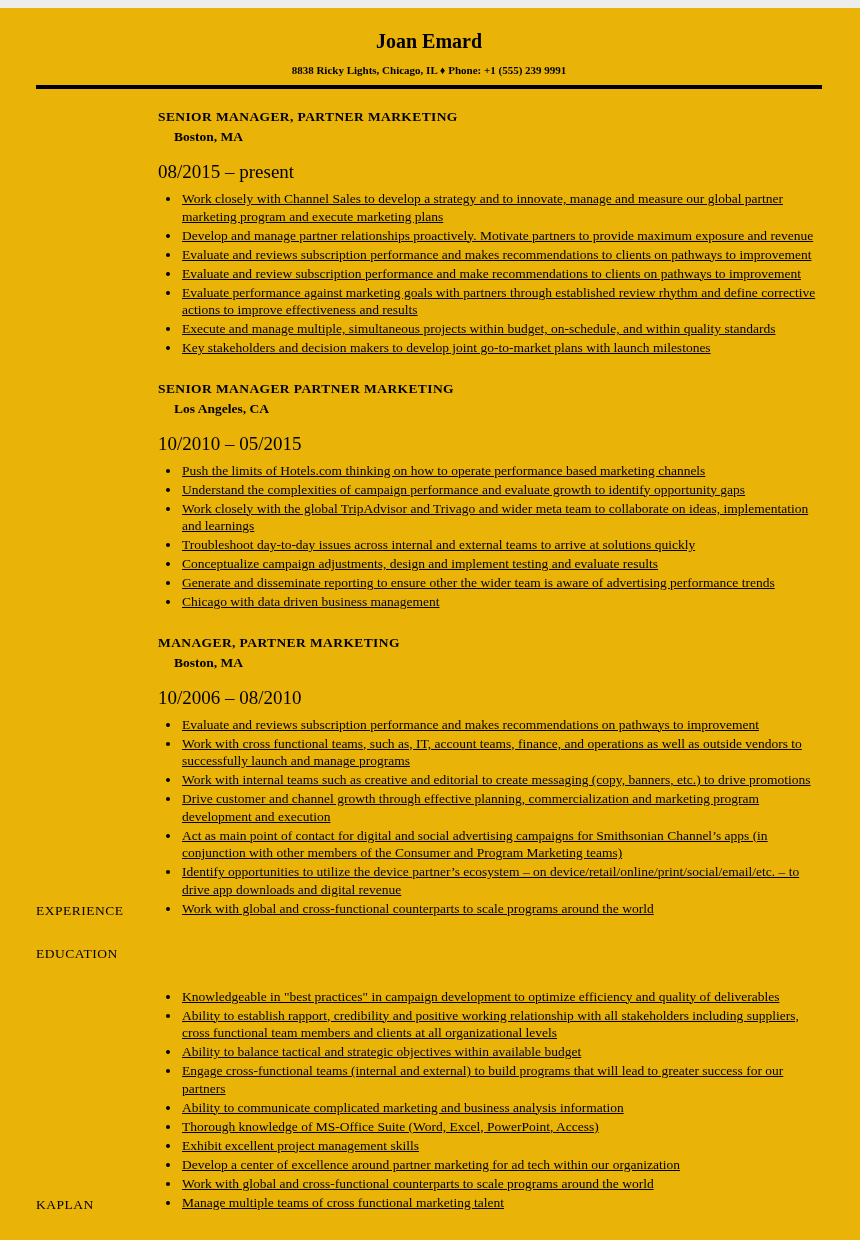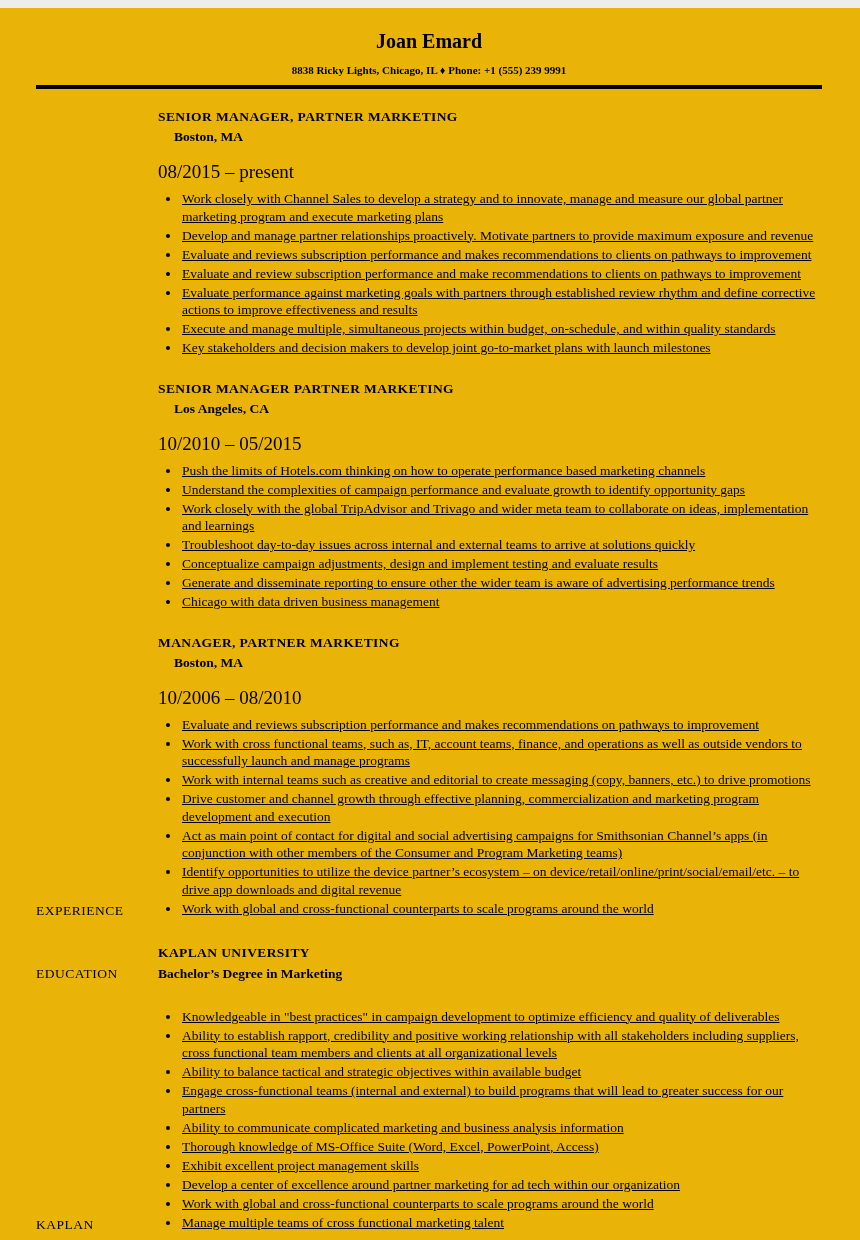--- a/index.html
+++ b/index.html
@@ -148,24 +148,20 @@
             <li>Identify opportunities to utilize the device partner’s ecosystem – on device/retail/online/print/social/email/etc. – to drive app downloads and digital revenue</li>
             <li>Work with global and cross-functional counterparts to scale programs around the world</li>
           </ul>
       </div>
 
     </div>
   </div>
 
   <div class="section">
     <div class="section-label">EDUCATION</div>
-    <div class="section-content">
-      <div class="school">KAPLAN UNIVERSITY</div>
-      <div class="degree">Bachelor’s Degree in Marketing</div>
-    </div>
   </div>
 
   <div class="section">
     <div class="section-label">KAPLAN</div>
     <div class="section-content skills-content">
       <ul class="bullets">
           <li>Knowledgeable in "best practices" in campaign development to optimize efficiency and quality of deliverables</li>
           <li>Ability to establish rapport, credibility and positive working relationship with all stakeholders including suppliers, cross functional team members and clients at all organizational levels</li>
           <li>Ability to balance tactical and strategic objectives within available budget</li>
           <li>Engage cross-functional teams (internal and external) to build programs that will lead to greater success for our partners</li>

